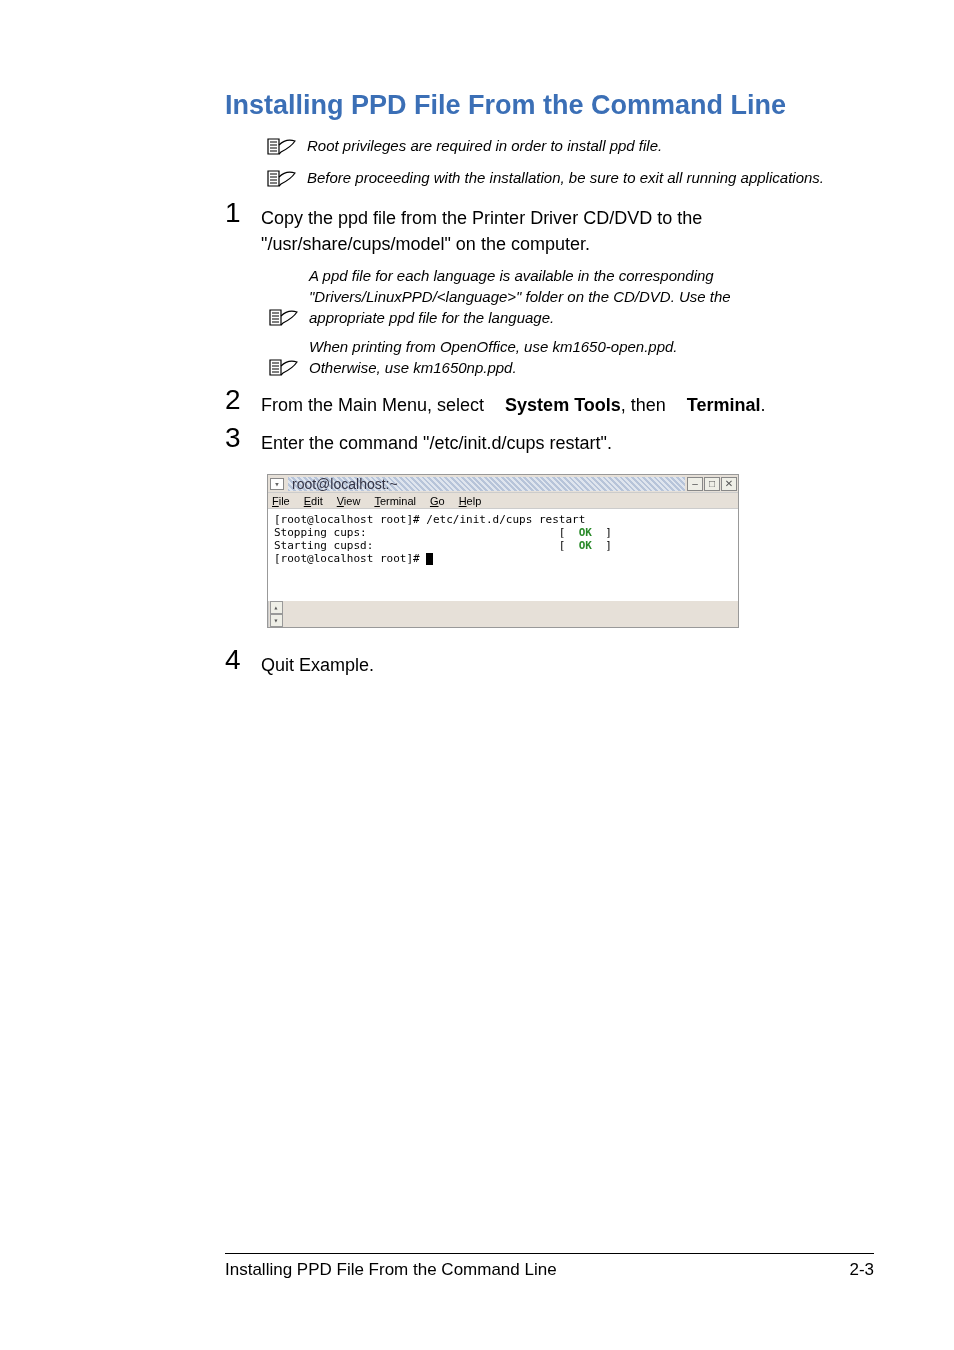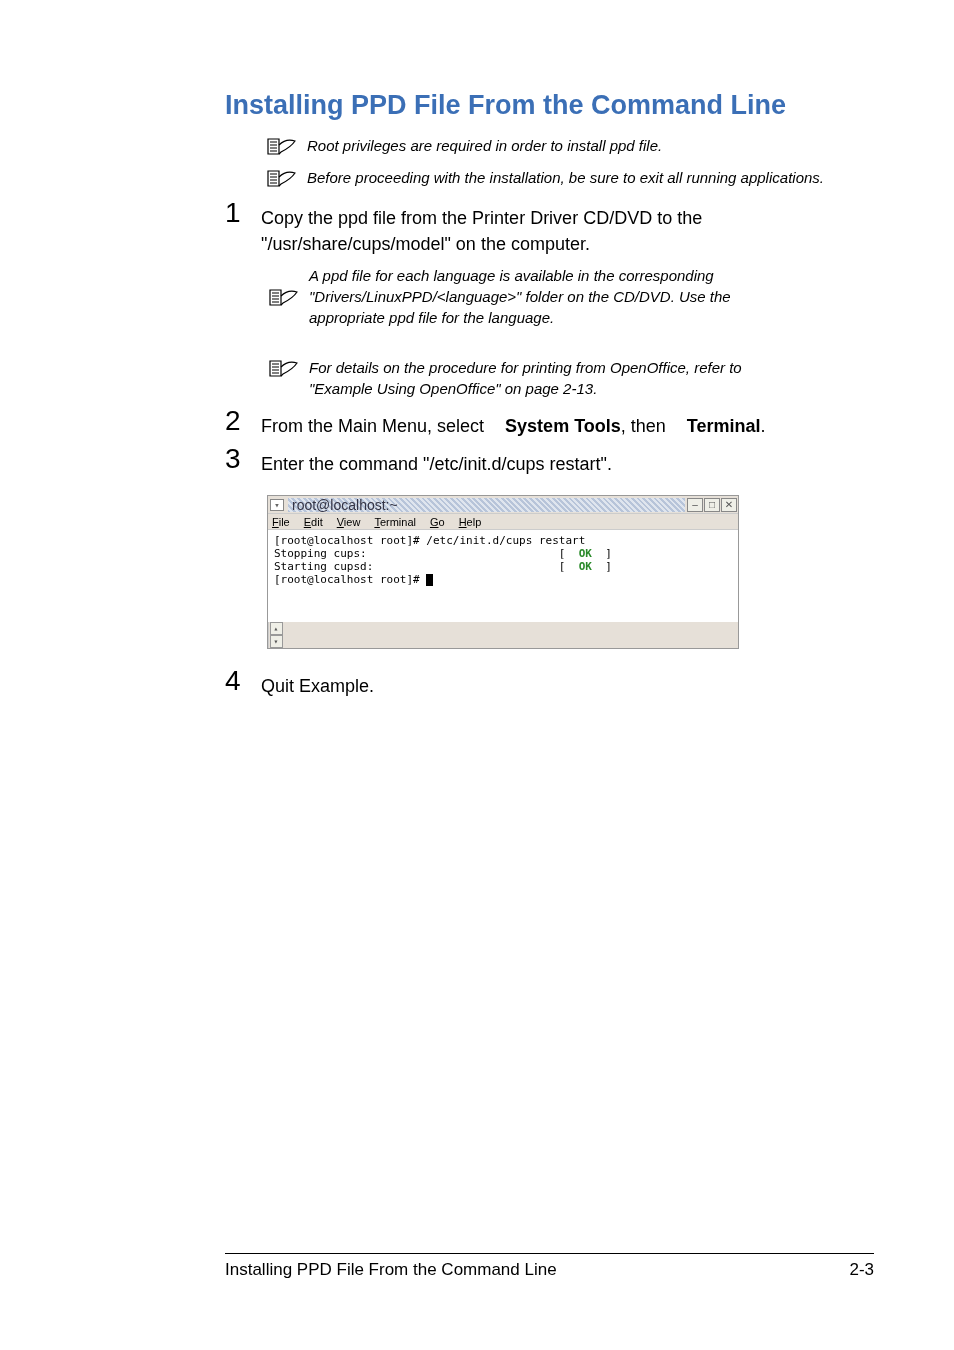--- a/index.html
+++ b/index.html
@@ -6,21 +6,21 @@
   body { width: 954px; height: 1350px; background: #fff; font-family: Arial, Helvetica, sans-serif; position: relative; }
   .page { padding: 90px 80px 60px 225px; height: 100%; position: relative; }
   .heading { color: #3b6fb6; font-size: 27px; font-weight: bold; margin-bottom: 14px; }
   .note-row { display: flex; align-items: flex-start; margin-bottom: 10px; }
   .note-body { font-style: italic; font-size: 15px; line-height: 1.4; }
   .note-icon { width: 36px; height: 22px; flex-shrink: 0; margin-right: 6px; }
   .step-row { display: flex; align-items: flex-start; margin-bottom: 6px; }
   .step-text { font-size: 18px; line-height: 1.45; padding-top: 6px; }
   .step-num { font-size: 28px; font-weight: normal; width: 36px; flex-shrink: 0; line-height: 1; font-family: Arial, sans-serif; }
   .first-indent { padding-left: 40px; }
-  .inner-note { display: flex; align-items: center; margin: 8px 0 8px 42px; }
+  .inner-note { display: flex; align-items: flex-end; margin: 8px 0 8px 42px; }
   .inner-note .note-body { max-width: 440px; }
   .bold { font-weight: bold; font-style: normal; margin-left: 16px; }
   .terminal-wrap { margin: 18px 0 18px 42px; }
   .terminal { width: 472px; border: 1px solid #999; background: #e6e0d8; font-family: "DejaVu Sans Mono", monospace; font-size: 11px; }
   .term-title { display: flex; align-items: center; height: 18px; border-bottom: 1px solid #ccc; }
   .term-title-grip { width: 14px; height: 12px; border: 1px solid #888; background: #fff; margin: 0 2px; text-align: center; font-size: 9px; line-height: 11px; color: #666; }
   .term-title-text { flex: 1; height: 14px; margin: 0 2px; background: repeating-linear-gradient(45deg,#b7c4d9,#b7c4d9 2px,#dfe5ee 2px,#dfe5ee 4px); font-size: 14px; color: #334; padding-left: 4px; line-height: 14px; font-family: Arial,sans-serif; }
   .term-buttons { display: flex; }
   .term-btn { width: 16px; height: 14px; border: 1px solid #888; background: #efefe7; margin-right: 1px; text-align: center; font-size: 10px; line-height: 12px; font-family: Arial,sans-serif; color: #555; }
   .term-menubar { display: flex; height: 16px; align-items: center; padding: 0 4px; border-bottom: 1px solid #ccc; font-family: Arial,sans-serif; font-size: 11px; }
@@ -79,22 +79,21 @@
   </div>
 
   <div class="inner-note">
     <svg class="note-icon" viewBox="0 0 36 22">
         <g class="hatch">
           <path d="M3 4h11v15h-11z M5 7h7 M5 10h7 M5 13h7 M5 16h7"></path>
           <path d="M14 10 C18 6,24 4,30 6 C28 9,22 14,16 17 L14 19"></path>
         </g>
       </svg>
     <div class="note-body">
-      <br>
-      <span>For details on the procedure for printing from OpenOffice, refer to "Example Using OpenOffice" on page 2-13.</span>
+      <span>When printing from OpenOffice, use km1650-open.ppd. Otherwise, use km1650np.ppd.</span><br>
     </div>
   </div>
 
   <div class="step-row">
     <div class="step-num">2</div>
     <div class="step-text">
       <span>From the Main Menu, select </span><span class="bold">System Tools</span><span>, then </span><span class="bold">Terminal</span><span>.</span>
     </div>
   </div>
 

